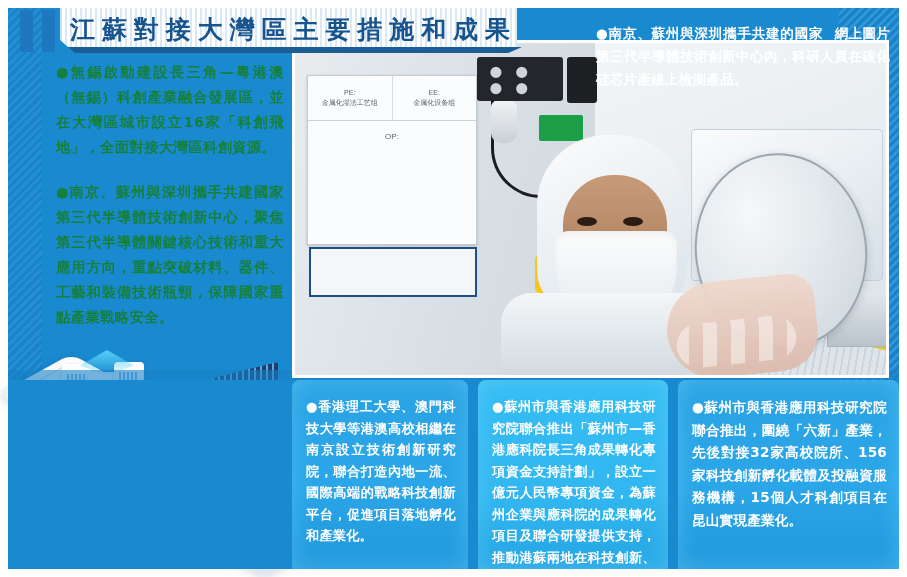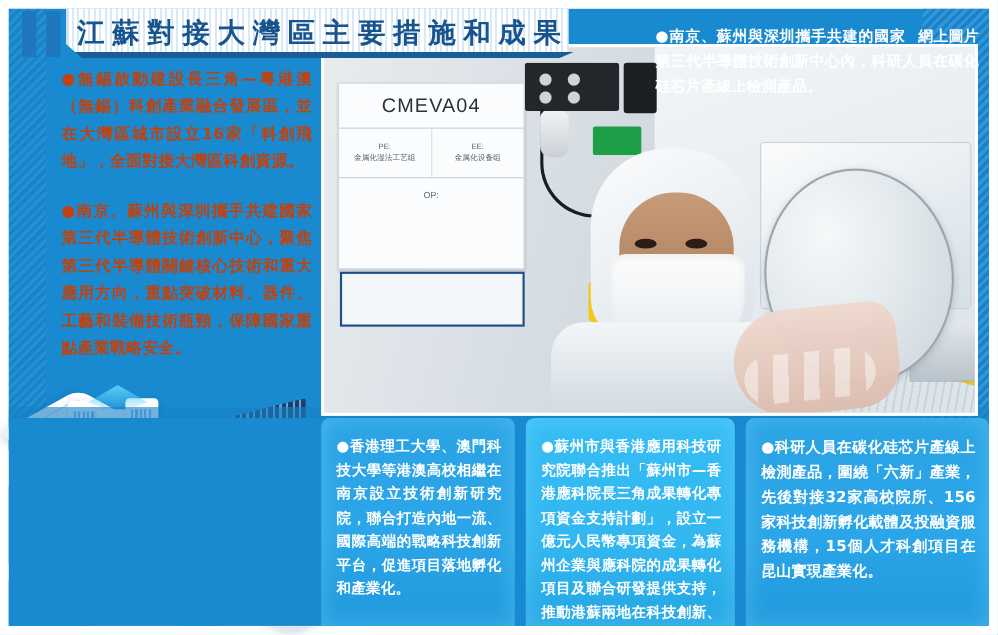--- a/index.html
+++ b/index.html
@@ -50,21 +50,21 @@
     display:flex;align-items:center;justify-content:space-between;
     font-family:"DejaVu Sans","Liberation Sans",sans-serif;
     font-size:25px;font-weight:bold;color:#17538c;letter-spacing:0;
     white-space:nowrap;
   }
   .title-text span{flex:0 0 auto;}
 
   
   .left-col{position:absolute;left:56px;top:60px;width:228px;z-index:30;}
   .para{
-    color:#c2410c;font-weight:bold;
+    color:#15803d;font-weight:bold;
     font-family:"DejaVu Sans","Liberation Sans",sans-serif;
     font-size:14.3px;line-height:25px;
     text-align:justify;text-align-last:left;
     letter-spacing:.4px;
   }
   .para.p2{margin-top:20px;}
 
   
   .photo{
     position:absolute;left:292px;top:40px;width:597px;height:338px;
@@ -288,21 +288,20 @@
         <div class="ph-ctrlbox"></div>
         <div class="ph-ctrlbox2"></div>
         <div class="ph-cable"></div>
         <div class="ph-lamp"></div>
         <div class="ph-green"></div>
         <div class="ph-estop">
             <i></i>
           </div>
 
         <div class="ph-sign">
-          <div class="code">CMEVA04</div>
           <div class="fields">
             <div class="fld">
               <span>PE:</span>
               <span>金属化湿法工艺组</span>
             </div>
             <div class="fld">
               <span>EE:</span>
               <span>金属化设备组</span>
             </div>
           </div>
@@ -382,17 +381,17 @@
   </div>
 
   <div class="cards">
     <div class="card c1">
       <div class="inner">●香港理工大學、澳門科技大學等港澳高校相繼在南京設立技術創新研究院，聯合打造內地一流、國際高端的戰略科技創新平台，促進項目落地孵化和產業化。</div>
     </div>
     <div class="card c2">
       <div class="inner">●蘇州市與香港應用科技研究院聯合推出「蘇州市—香港應科院長三角成果轉化專項資金支持計劃」，設立一億元人民幣專項資金，為蘇州企業與應科院的成果轉化項目及聯合研發提供支持，推動港蘇兩地在科技創新、成果轉化方面的深入合作。</div>
     </div>
     <div class="card c3">
-      <div class="inner">●科研人員在碳化硅芯片產線上檢測產品，圍繞「六新」產業，先後對接32家高校院所、156家科技創新孵化載體及投融資服務機構，15個人才科創項目在昆山實現產業化。</div>
+      <div class="inner">●蘇州市與香港應用科技研究院聯合推出，圍繞「六新」產業，先後對接32家高校院所、156家科技創新孵化載體及投融資服務機構，15個人才科創項目在昆山實現產業化。</div>
     </div>
   </div>
 
 </div>
 
 </body></html>

